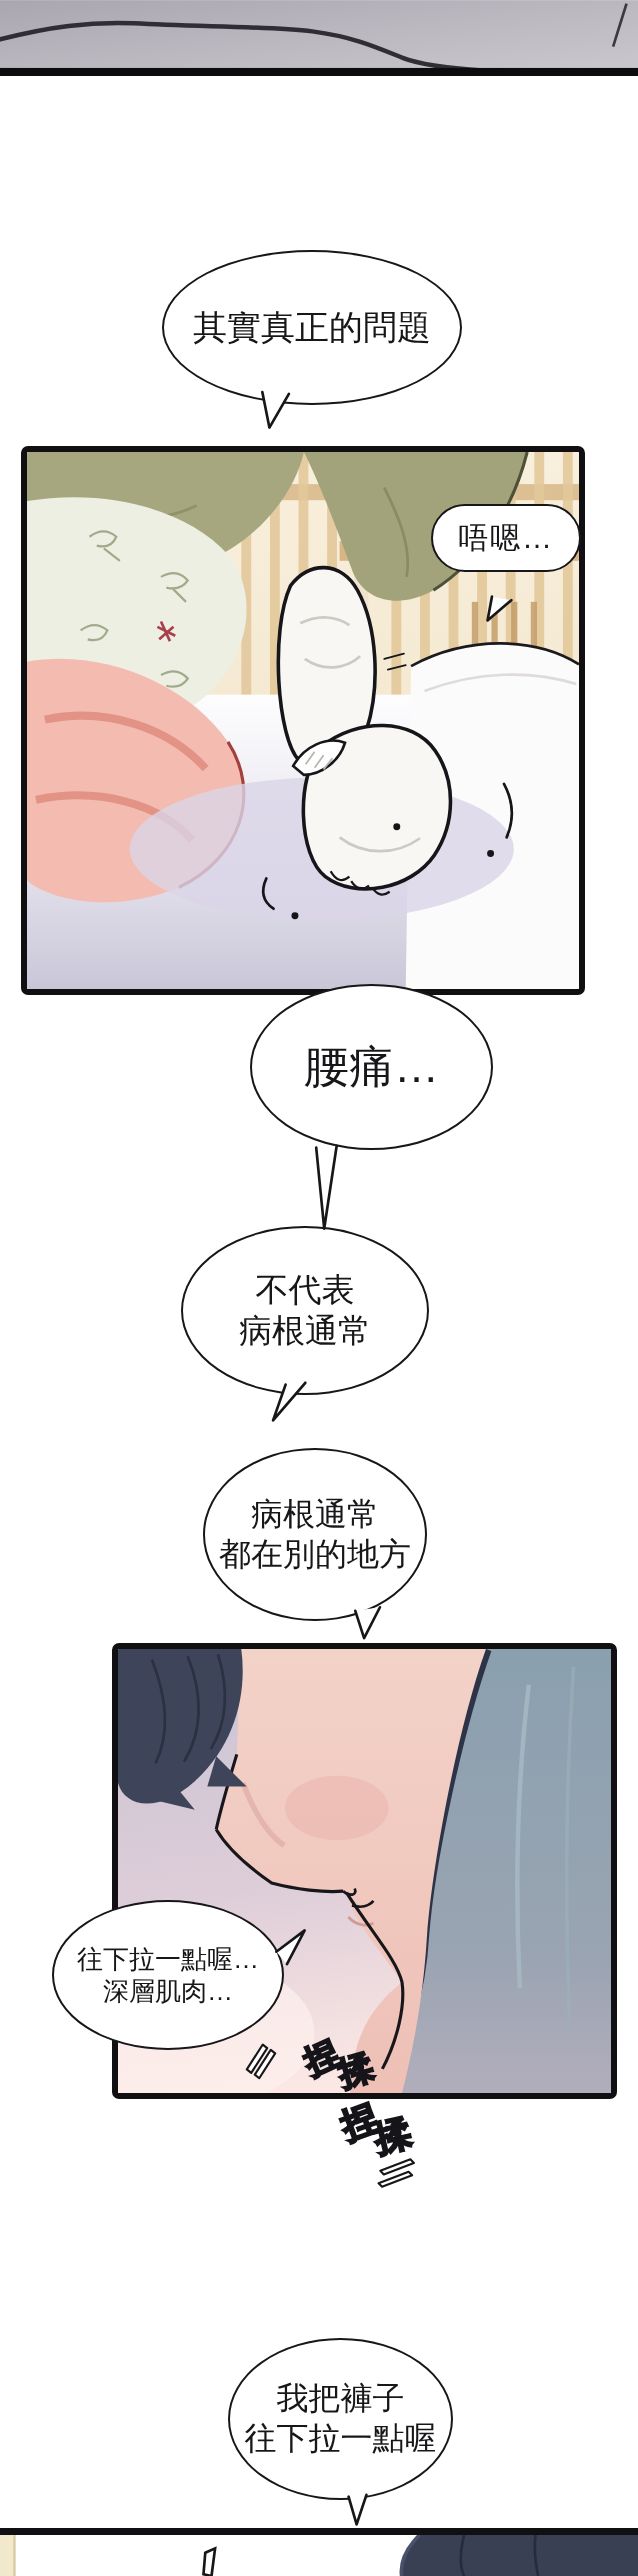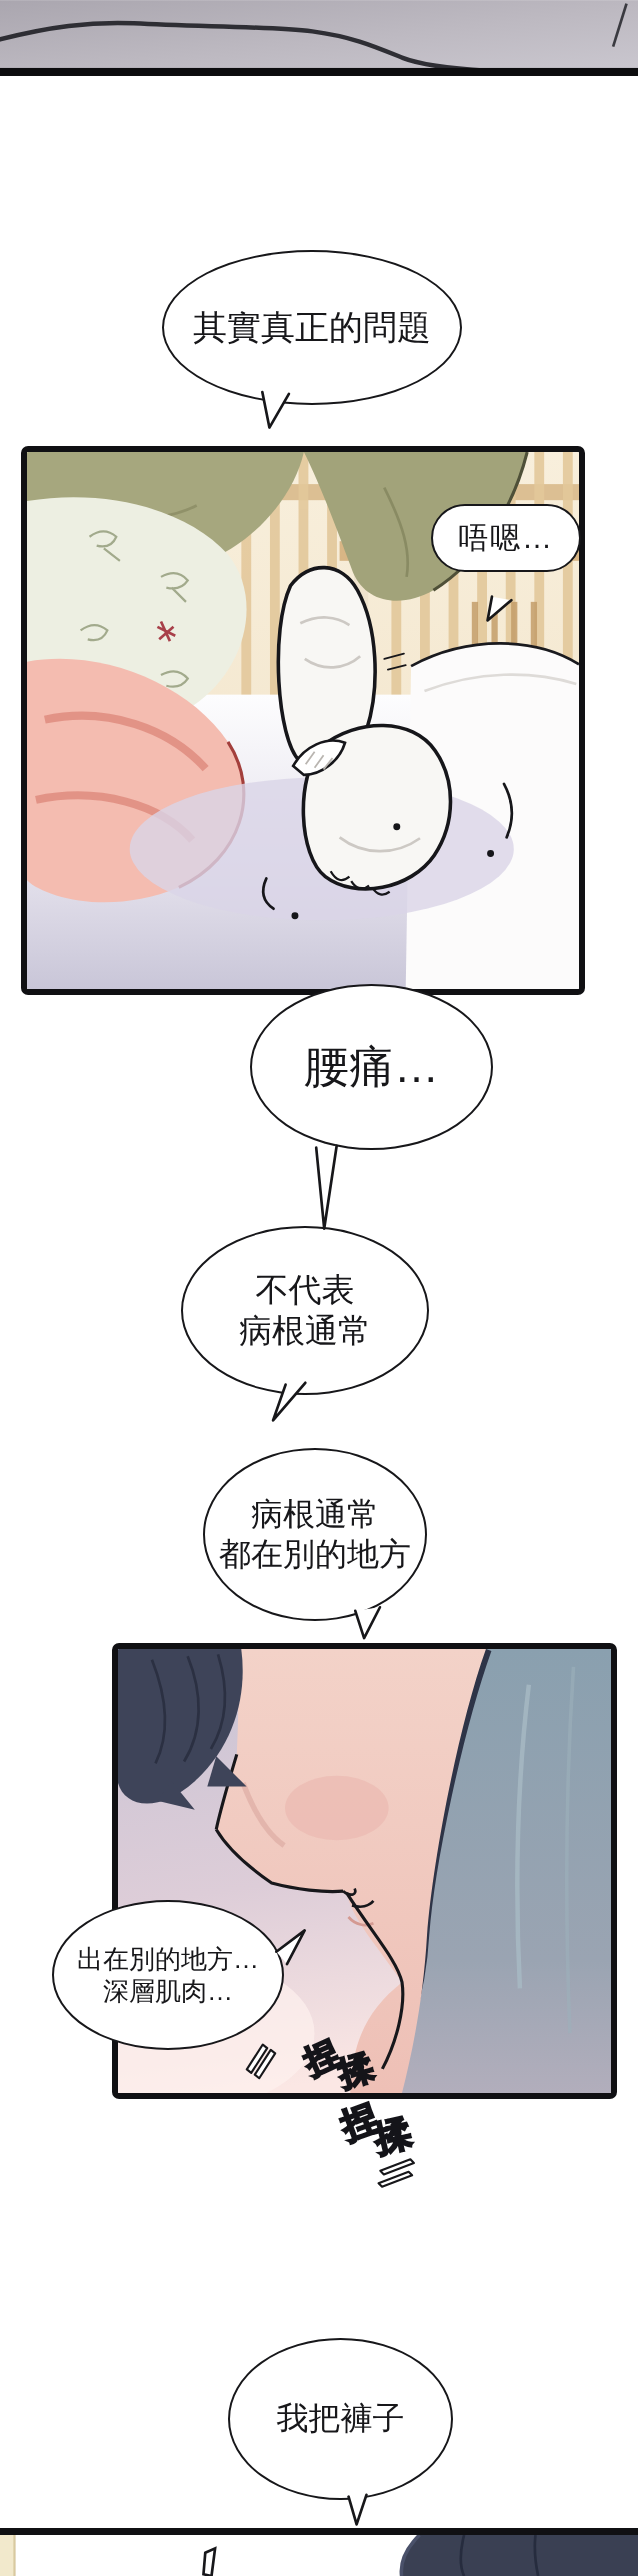--- a/index.html
+++ b/index.html
@@ -234,21 +234,21 @@
         <g fill="none" stroke="#2b3042" stroke-width="3">
           <path d="M38,12 C55,55 58,95 42,128"></path>
           <path d="M78,8 C95,50 95,92 74,126"></path>
           <path d="M112,6 C124,45 122,82 104,112"></path>
         </g>
       </g>
     </svg>
   </div>
 
   <div class="bubble t29" style="left:52px;top:1900px;width:232px;height:150px;">
-    <span class="ln">出在別的地方…</span>
+    <span class="ln">往下拉一點喔…</span>
     <span class="ln">深層肌肉…</span>
   </div>
   <svg class="tail" style="left:271px;top:1925px;" width="39" height="41" viewBox="0 0 44 46">
       <path d="M6,30 L38,6 L18,44"></path>
     </svg>
 
   <svg class="sfx-marks" style="left:243px;top:2041px;" width="36" height="39" viewBox="0 0 40 44">
     <path d="M4,32 L22,4 L27,8 L9,36 Z"></path>
       <path d="M13,38 L31,10 L36,14 L18,42 Z"></path>
   </svg>
@@ -257,20 +257,21 @@
 
   <div class="sfx" style="left:342px;top:2098px;font-size:36px;transform:rotate(-20deg);">捏</div>
   <div class="sfx" style="left:375px;top:2112px;font-size:36px;transform:rotate(-13deg);">揉</div>
   <svg class="sfx-marks" style="left:375px;top:2153px;" width="46" height="41" viewBox="0 0 52 46">
     <path d="M6,20 L40,7 L44,11 L10,24 Z"></path>
       <path d="M4,34 L38,21 L42,25 L8,38 Z"></path>
   </svg>
 
   <div class="bubble t36" style="left:228px;top:2338px;width:225px;height:162px;">
     <span class="ln">我把褲子</span>
+    <span class="ln">往下拉一點喔</span>
   </div>
   <svg class="tail" style="left:344px;top:2494px;" width="27" height="34" viewBox="0 0 30 38">
       <path d="M5,3 L14,34 L25,1"></path>
     </svg>
 
   <div class="panel" style="left:0;top:2528px;width:639px;height:48px;border:none;border-top:7.1px solid #101013;border-radius:0;">
     <svg viewBox="0 0 716 46" preserveAspectRatio="none">
       <rect x="0" y="0" width="716" height="46" fill="#ffffff"></rect>
       <rect x="0" y="0" width="16" height="46" fill="#f2e9cc"></rect>
       <rect x="15" y="0" width="2.5" height="46" fill="#d8c9a0"></rect>

